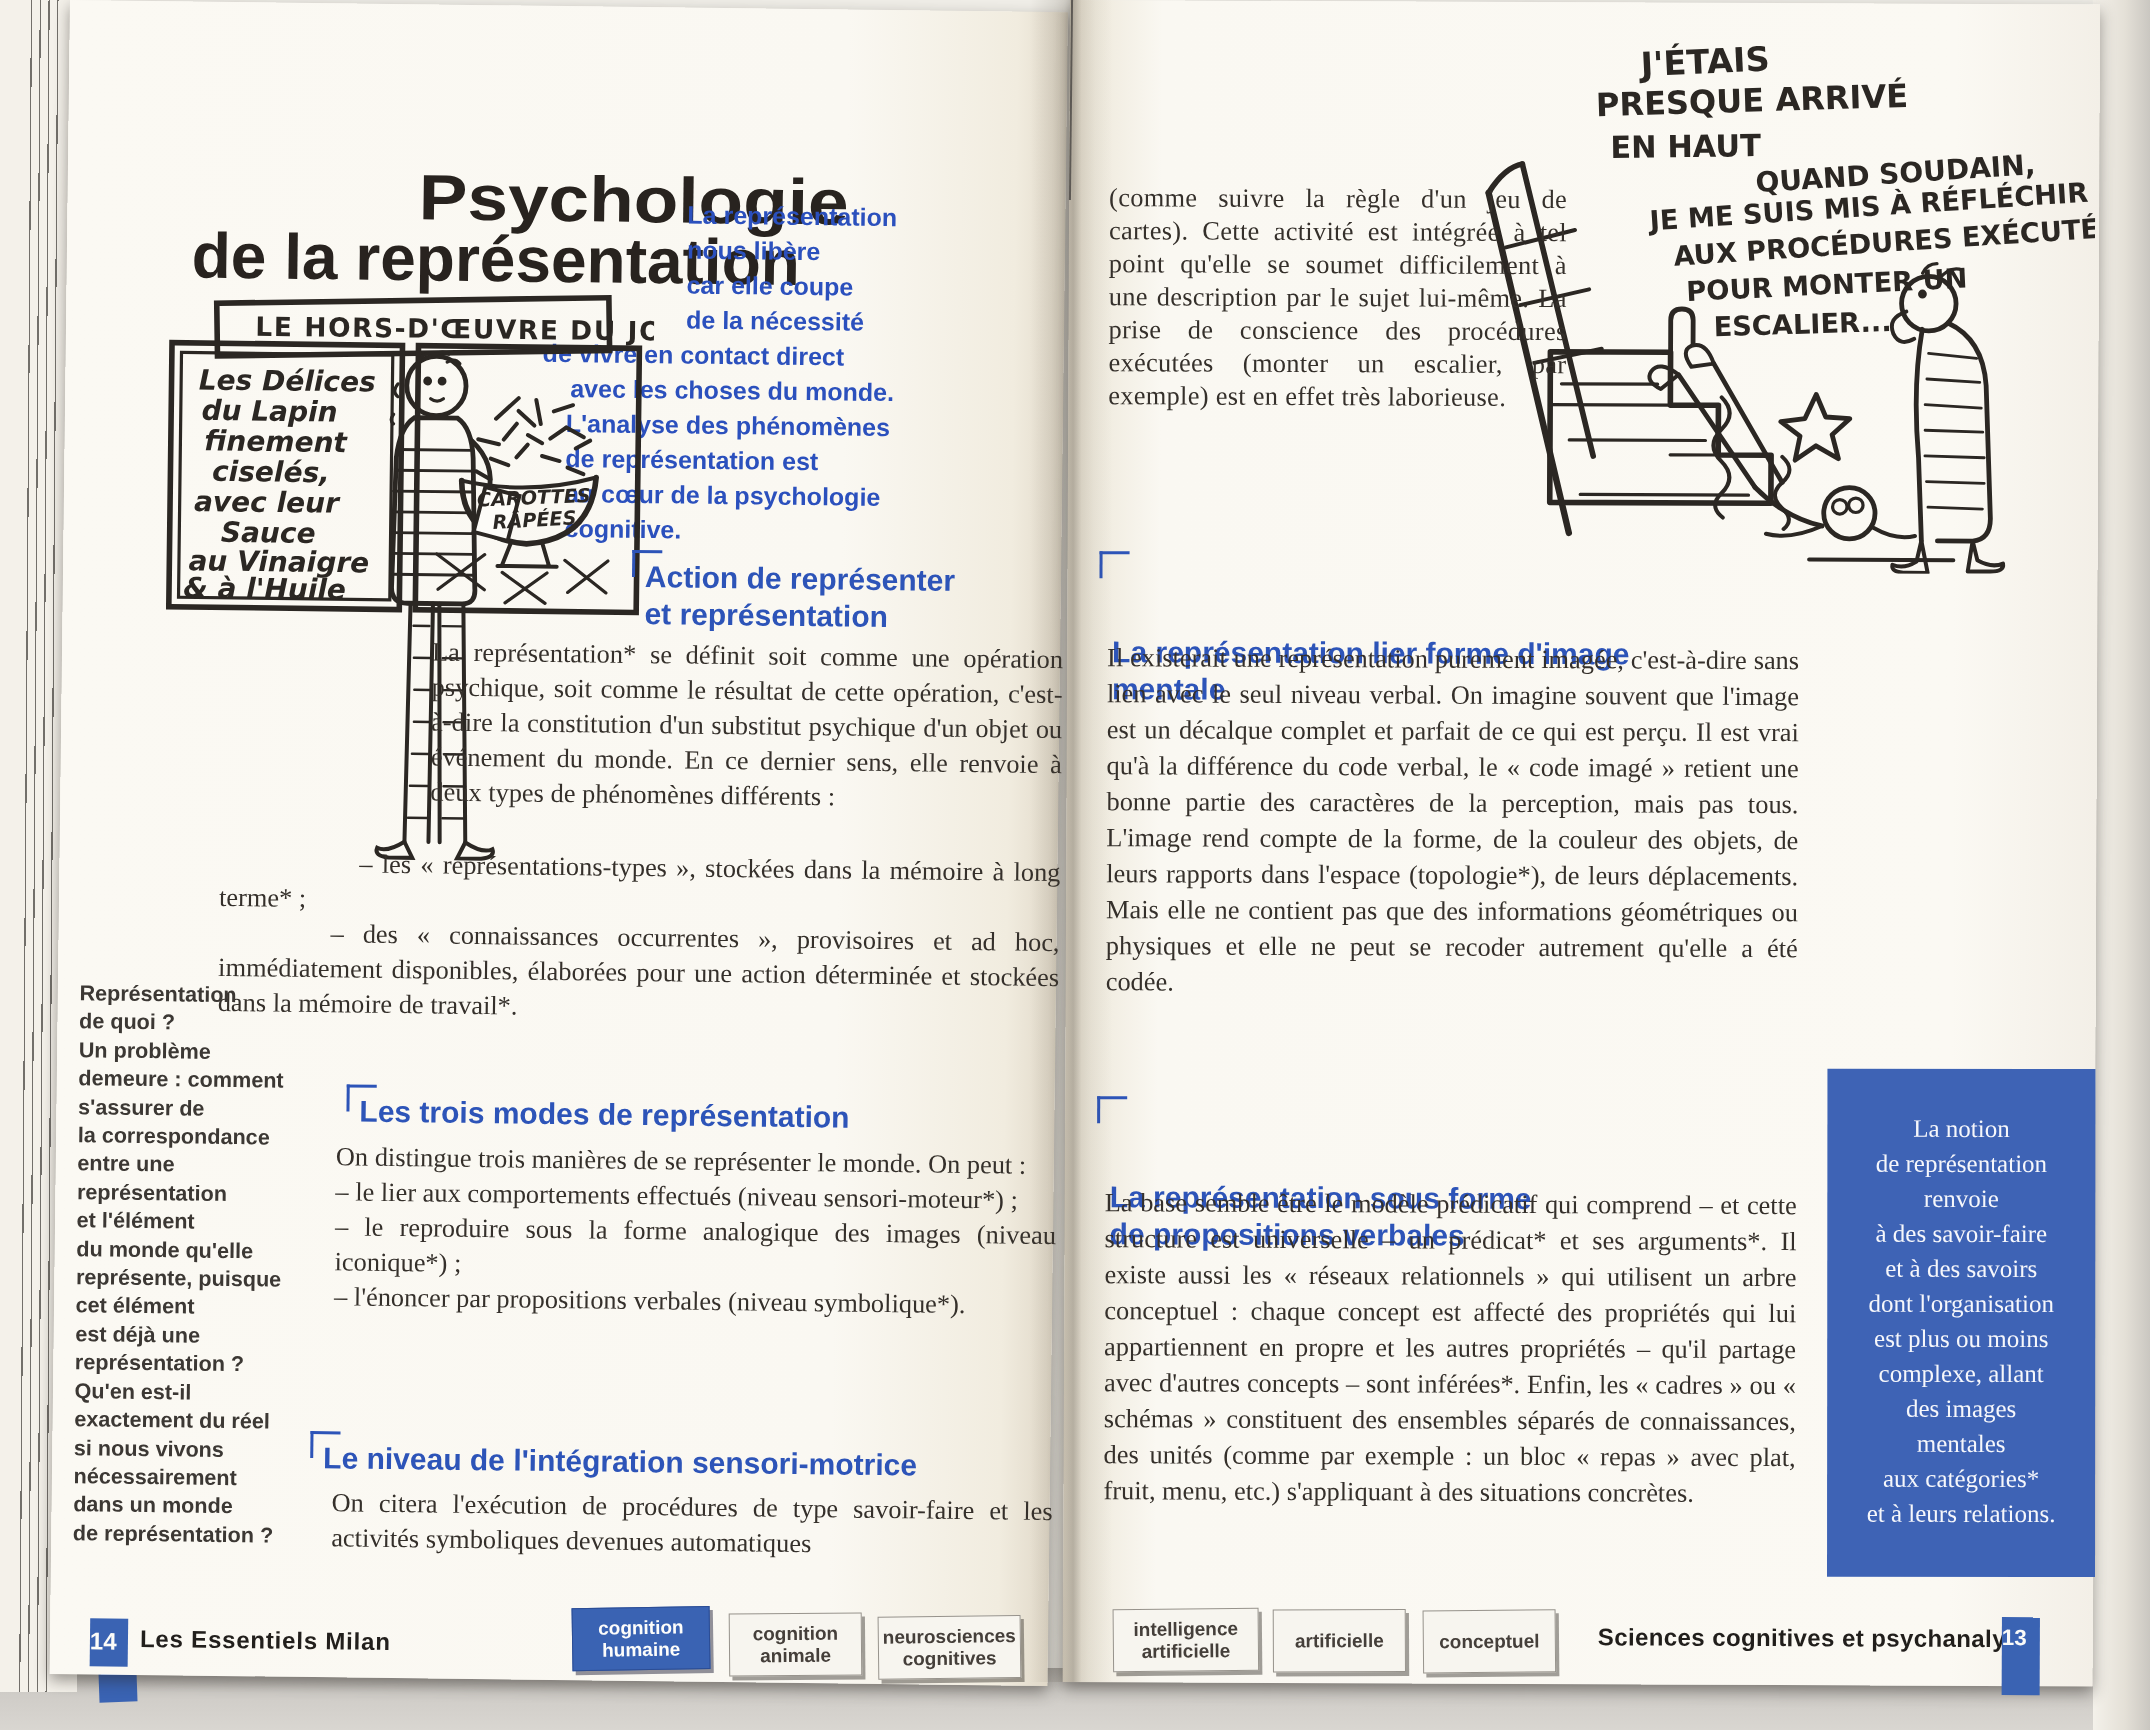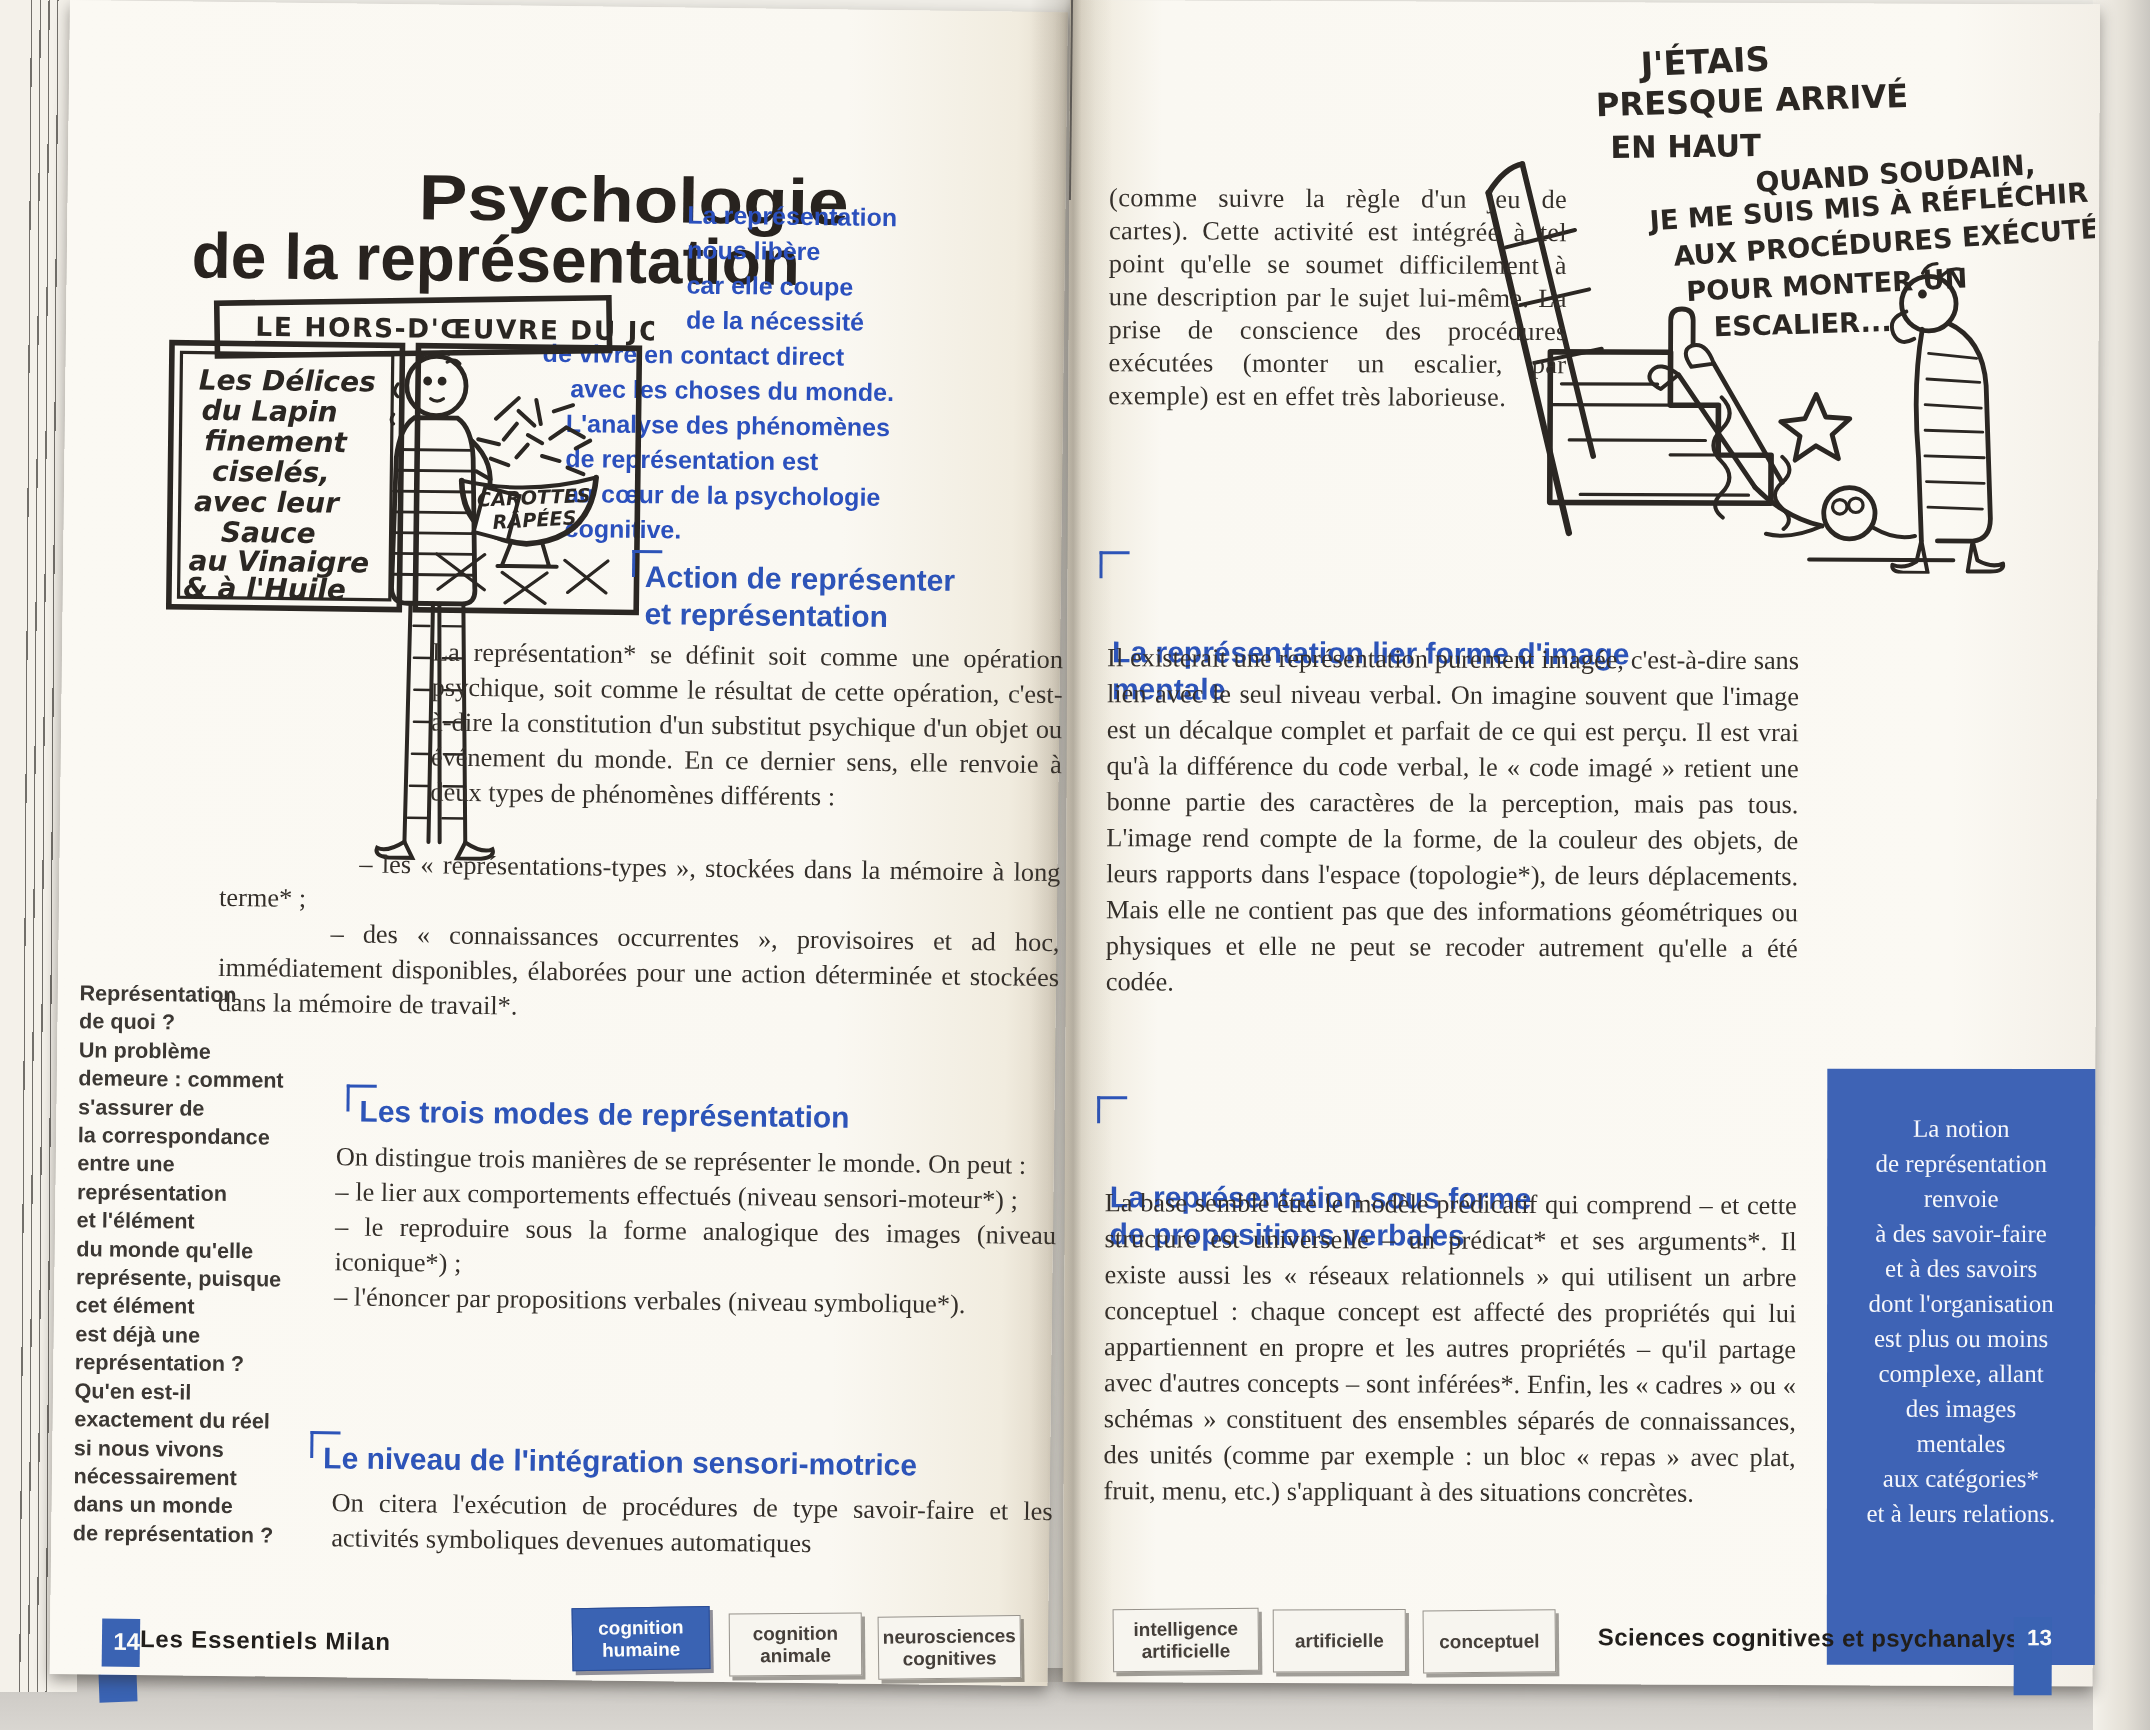--- a/index.html
+++ b/index.html
@@ -41,37 +41,37 @@
 
   .s-head{color:#2d54b8;font-weight:bold;font-size:30px;line-height:37px;position:absolute;}
   .crn{position:absolute;left:-13px;top:-8px;width:27px;height:24px;border-left:3.2px solid #2d54b8;border-top:3.2px solid #2d54b8;}
   .s-head .txt{position:relative;}
 
   .body-txt{font-family:"Liberation Serif",serif;color:#35302b;font-size:26.4px;line-height:35px;text-align:justify;}
   .it1{text-indent:140px;} .it2{text-indent:112px;}
   .margin-note{left:21.6px;top:979px;width:279px;font-weight:bold;font-size:21.6px;line-height:28.4px;color:#3c3834;white-space:pre-line;}
 
   
-  .pagebox{background:#3a63b3;color:#fbfbf8;font-weight:bold;text-align:right;margin-left:12px;}
+  .pagebox{background:#3a63b3;color:#fbfbf8;font-weight:bold;text-align:left;}
   .pagebox-14{left:40px;top:1618px;width:38px;height:48px;font-size:24px;line-height:46px;}
   .brand{left:90px;top:1624px;font-weight:bold;font-size:24px;color:#221f1c;letter-spacing:0.8px;white-space:nowrap;}
   .tab{position:absolute;height:61px;background:#f7f5ef;border:0.8px solid #97938c;color:#453f3a;font-weight:bold;
     font-size:19px;line-height:21.6px;text-align:center;display:flex;align-items:center;justify-content:center;
     box-shadow:3.2px 4px 0 rgba(62,58,52,.48);white-space:pre-line;}
   .tab.active{background:#3a63b3;border-color:#2c4d94;color:#fdfdfb;box-shadow:3.2px 4px 0 rgba(40,40,62,.5);}
   .footer-title{left:535px;top:1621px;font-weight:bold;font-size:24px;color:#211e1b;letter-spacing:0.4px;white-space:nowrap;}
   .pagebox-15{left:939px;top:1613px;width:38px;height:78px;font-size:22.4px;padding-top:8px;box-sizing:border-box;}
 
   
   .lead{left:40px;top:181px;width:458px;font-size:26.4px;line-height:33px;letter-spacing:0.3px;}
   .rp-para1{left:40px;top:639px;width:692px;line-height:36px;}
   .rp-para2{left:40px;top:1184px;width:692px;line-height:36px;}
   .rp-head1{left:45px;top:559px;width:577px;white-space:pre-line;}
   .rp-head2{left:45px;top:1104px;width:577px;white-space:pre-line;}
-  .callout{left:763px;top:1065px;width:268px;height:596px;background:#3e63b5;box-sizing:border-box;
+  .callout{left:763px;top:1065px;width:268px;height:508px;background:#3e63b5;box-sizing:border-box;
     padding:42px 11.2px 0 11.2px;text-align:center;color:#f6f7fb;font-family:"Liberation Serif",serif;
     font-size:25px;line-height:35px;white-space:pre-line;transform:rotate(-0.2deg);}
 
   svg text{font-family:"DejaVu Sans",sans-serif;}
   .hand{font-weight:bold;fill:#2b2723;}
   .cursive{font-family:"DejaVu Serif",serif;font-style:italic;font-weight:bold;fill:#2b2723;}
 </style>
 </head>
 <body>
 

